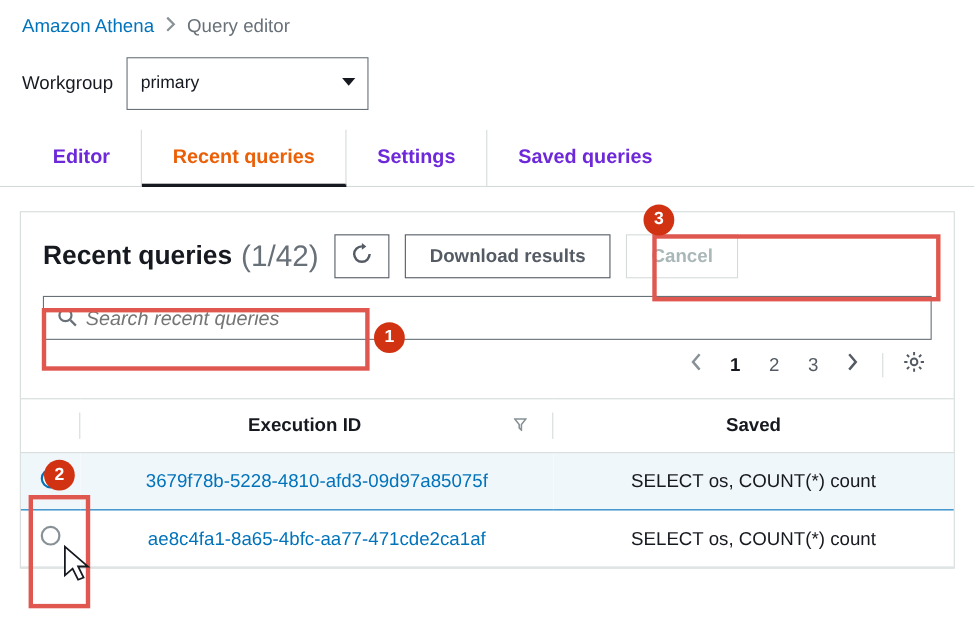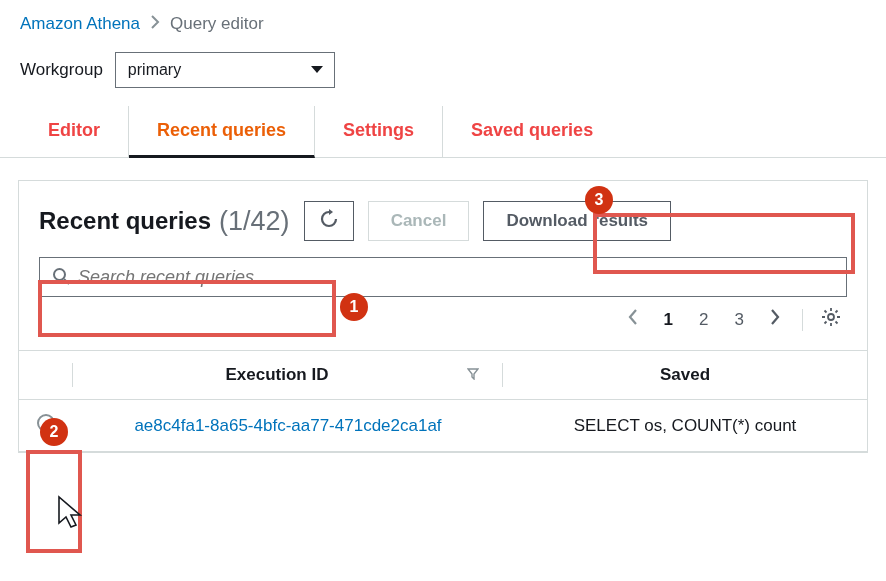--- a/index.html
+++ b/index.html
@@ -32,21 +32,21 @@
     display: flex;
     align-items: center;
     gap: 12px;
     font-size: 17px;
   }
   .workgroup-row label { font-weight: 400; }
   .select {
     position: relative;
     border: 1px solid #687078;
     background: #fff;
-    height: 36px;
+    height: 48px;
     min-width: 220px;
     display: flex;
     align-items: center;
     padding: 0 40px 0 12px;
     font-size: 16px;
     cursor: pointer;
   }
   .select .caret {
     position: absolute;
     right: 10px;
@@ -57,21 +57,21 @@
   
   .tabs {
     display: flex;
     border-bottom: 1px solid #d5dbdb;
     padding: 0 20px;
   }
   .tab {
     padding: 14px 28px 14px 28px;
     font-size: 18px;
     font-weight: 700;
-    color: #ef4444;
+    color: #6d28d9;
     cursor: pointer;
     border-right: 1px solid #d5dbdb;
   }
   .tab:last-child { border-right: none; }
   .tab.active {
     color: #eb5f07;
     border-bottom: 3px solid #16191f;
     margin-bottom: -1px;
   }
 
@@ -263,22 +263,22 @@
     <span class="panel-title">Recent queries</span>
     <span class="panel-count">(1/42)</span>
     <button class="btn icon-only">
       <span>
         <svg width="20" height="20" viewBox="0 0 20 20">
             <path d="M10 3 A7 7 0 1 0 17 10" stroke="#545b64" stroke-width="2.2" fill="none"></path>
             <path d="M10 0 L10 6 L14 3 Z" fill="#545b64"></path>
           </svg>
       </span>
     </button>
+    <button class="btn">Download results</button>
     <button class="btn disabled">Cancel</button>
-    <button class="btn">Download results</button>
   </div>
 
   <div class="search-wrap">
     <div class="search">
       <span>
         <svg width="18" height="18" viewBox="0 0 18 18">
             <circle cx="7.5" cy="7.5" r="5.5" stroke="#687078" stroke-width="2" fill="none"></circle>
             <line x1="12" y1="12" x2="17" y2="17" stroke="#687078" stroke-width="2"></line>
           </svg>
       </span>
@@ -321,20 +321,25 @@
             <svg width="12" height="12" viewBox="0 0 12 12">
                 <path d="M1 1 L11 1 L7 6 L7 11 L5 9 L5 6 Z" fill="none" stroke="#879196" stroke-width="1.4"></path>
               </svg>
           </span>
           <span class="col-sep"></span>
         </th>
         <th>Saved</th>
       </tr>
     </thead>
     <tbody>
+      <tr class="selected">
+        <td class="sel"><span class="radio checked"></span></td>
+        <td class="link"><a href="#">3679f78b-5228-4810-afd3-09d97a85075f</a></td>
+        <td>SELECT os, COUNT(*) count</td>
+      </tr>
       <tr>
         <td class="sel"><span class="radio"></span></td>
         <td class="link"><a href="#">ae8c4fa1-8a65-4bfc-aa77-471cde2ca1af</a></td>
         <td>SELECT os, COUNT(*) count</td>
       </tr>
     </tbody>
   </table>
 </div>
 
 <div class="callout-box" style="left:38px; top:280px; width:298px; height:57px;"></div>

